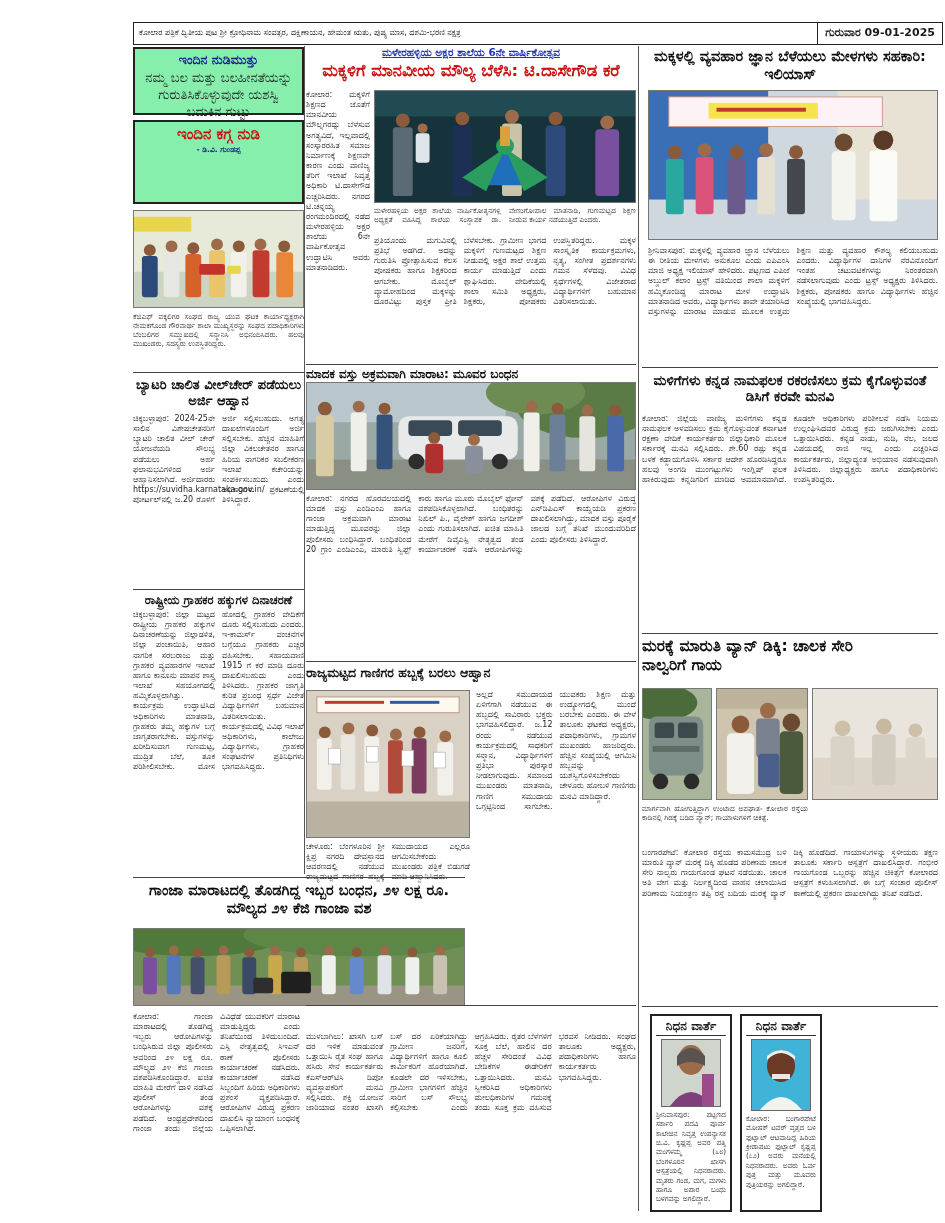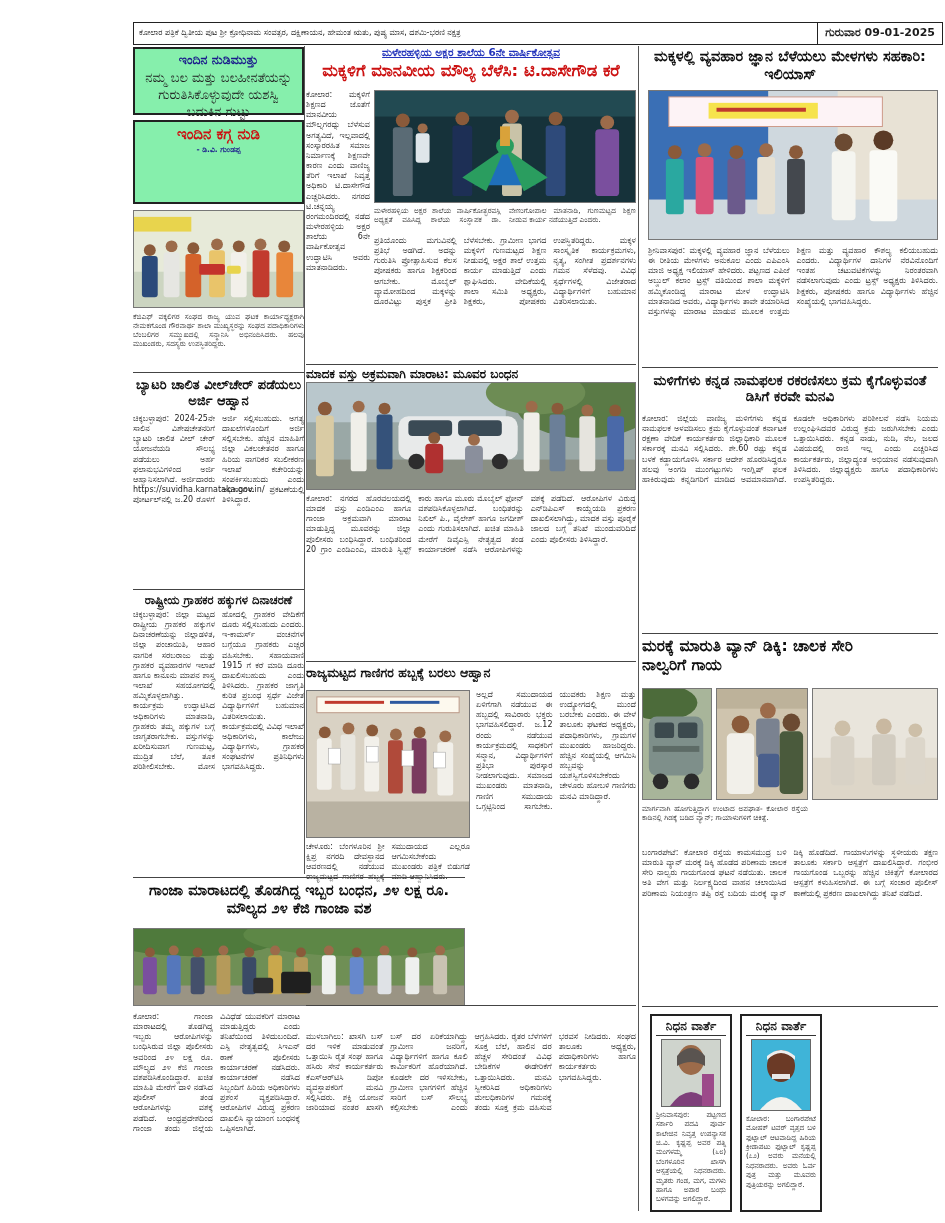--- a/index.html
+++ b/index.html
@@ -123,21 +123,21 @@
       </g>
       <g>
         <polygon points="131,58 100,96 162,96" fill="#1f6fba"></polygon>
         <polygon points="131,58 88,88 112,102" fill="#2a9d5f"></polygon>
         <polygon points="131,58 174,88 150,102" fill="#2a9d5f"></polygon>
         <circle cx="131" cy="56" r="9" fill="#2a9d5f"></circle>
         <rect x="126" y="36" width="10" height="20" fill="#d9a23a"></rect>
       </g>
     </svg>
   </div>
-  <div class="abs cap" style="left:374px;top:206px;width:262px;height:26px;column-count:2;column-gap:8px;">ಮಳೇರಹಳ್ಳಿಯ ಅಕ್ಷರ ಶಾಲೆಯ ವಾರ್ಷಿಕೋತ್ಭರವಸ್ಲಿ ಅಧ್ಯಕ್ಷತೆ ವಹಿಸಿದ್ದ ಶಾಲೆಯ ಸಂಸ್ಥಾಪಕ ಡಾ. ವೇಣುಗೋಪಾಲ ಮಾತನಾಡಿ, ಗುಣಮಟ್ಟದ ಶಿಕ್ಷಣ ನೀಡುವ ಕಾರ್ಯ ನಡೆಯುತ್ತಿದೆ ಎಂದರು.</div>
+  <div class="abs cap" style="left:374px;top:206px;width:262px;height:26px;column-count:2;column-gap:8px;">ಮಳೇರಹಳ್ಳಿಯ ಅಕ್ಷರ ಶಾಲೆಯ ವಾರ್ಷಿಕೋತ್ಶನಗಳ್ಲಿ ಅಧ್ಯಕ್ಷತೆ ವಹಿಸಿದ್ದ ಶಾಲೆಯ ಸಂಸ್ಥಾಪಕ ಡಾ. ವೇಣುಗೋಪಾಲ ಮಾತನಾಡಿ, ಗುಣಮಟ್ಟದ ಶಿಕ್ಷಣ ನೀಡುವ ಕಾರ್ಯ ನಡೆಯುತ್ತಿದೆ ಎಂದರು.</div>
   <div class="abs bt c3" style="left:374px;top:236px;width:262px;height:126px;">ಪ್ರತಿಯೊಂದು ಮಗುವಿನಲ್ಲಿ ಪ್ರತಿಭೆ ಅಡಗಿದೆ. ಅದನ್ನು ಗುರುತಿಸಿ ಪ್ರೋತ್ಸಾಹಿಸುವ ಕೆಲಸ ಪೋಷಕರು ಹಾಗೂ ಶಿಕ್ಷಕರಿಂದ ಆಗಬೇಕು. ಮೊಬೈಲ್ ವ್ಯಾಮೋಹದಿಂದ ಮಕ್ಕಳನ್ನು ದೂರವಿಟ್ಟು ಪುಸ್ತಕ ಪ್ರೀತಿ ಬೆಳೆಸಬೇಕು. ಗ್ರಾಮೀಣ ಭಾಗದ ಮಕ್ಕಳಿಗೆ ಗುಣಮಟ್ಟದ ಶಿಕ್ಷಣ ನೀಡುವಲ್ಲಿ ಅಕ್ಷರ ಶಾಲೆ ಉತ್ತಮ ಕಾರ್ಯ ಮಾಡುತ್ತಿದೆ ಎಂದು ಶ್ಲಾಘಿಸಿದರು. ವೇದಿಕೆಯಲ್ಲಿ ಶಾಲಾ ಸಮಿತಿ ಅಧ್ಯಕ್ಷರು, ಶಿಕ್ಷಕರು, ಪೋಷಕರು ಉಪಸ್ಥಿತರಿದ್ದರು. ಮಕ್ಕಳ ಸಾಂಸ್ಕೃತಿಕ ಕಾರ್ಯಕ್ರಮಗಳು, ನೃತ್ಯ, ಸಂಗೀತ ಪ್ರದರ್ಶನಗಳು ಗಮನ ಸೆಳೆದವು. ವಿವಿಧ ಸ್ಪರ್ಧೆಗಳಲ್ಲಿ ವಿಜೇತರಾದ ವಿದ್ಯಾರ್ಥಿಗಳಿಗೆ ಬಹುಮಾನ ವಿತರಿಸಲಾಯಿತು.</div>
 
   <div class="hrule" style="left:306px;top:364px;width:330px;"></div>
   <div class="abs hl" style="left:306px;top:367px;width:330px;font-size:12px;text-align:left;">ಮಾದಕ ವಸ್ತು ಅಕ್ರಮವಾಗಿ ಮಾರಾಟ: ಮೂವರ ಬಂಧನ</div>
   <div class="abs photo" style="left:306px;top:382px;width:330px;height:108px;">
     <svg viewBox="0 0 330 108" preserveAspectRatio="none">
       <rect width="330" height="108" fill="#9aa8a6"></rect>
       <rect x="0" y="0" width="200" height="40" fill="#b9c7cc"></rect>
       <ellipse cx="280" cy="22" rx="70" ry="34" fill="#5a7a46"></ellipse>
       <ellipse cx="230" cy="10" rx="50" ry="22" fill="#6d8c54"></ellipse>

